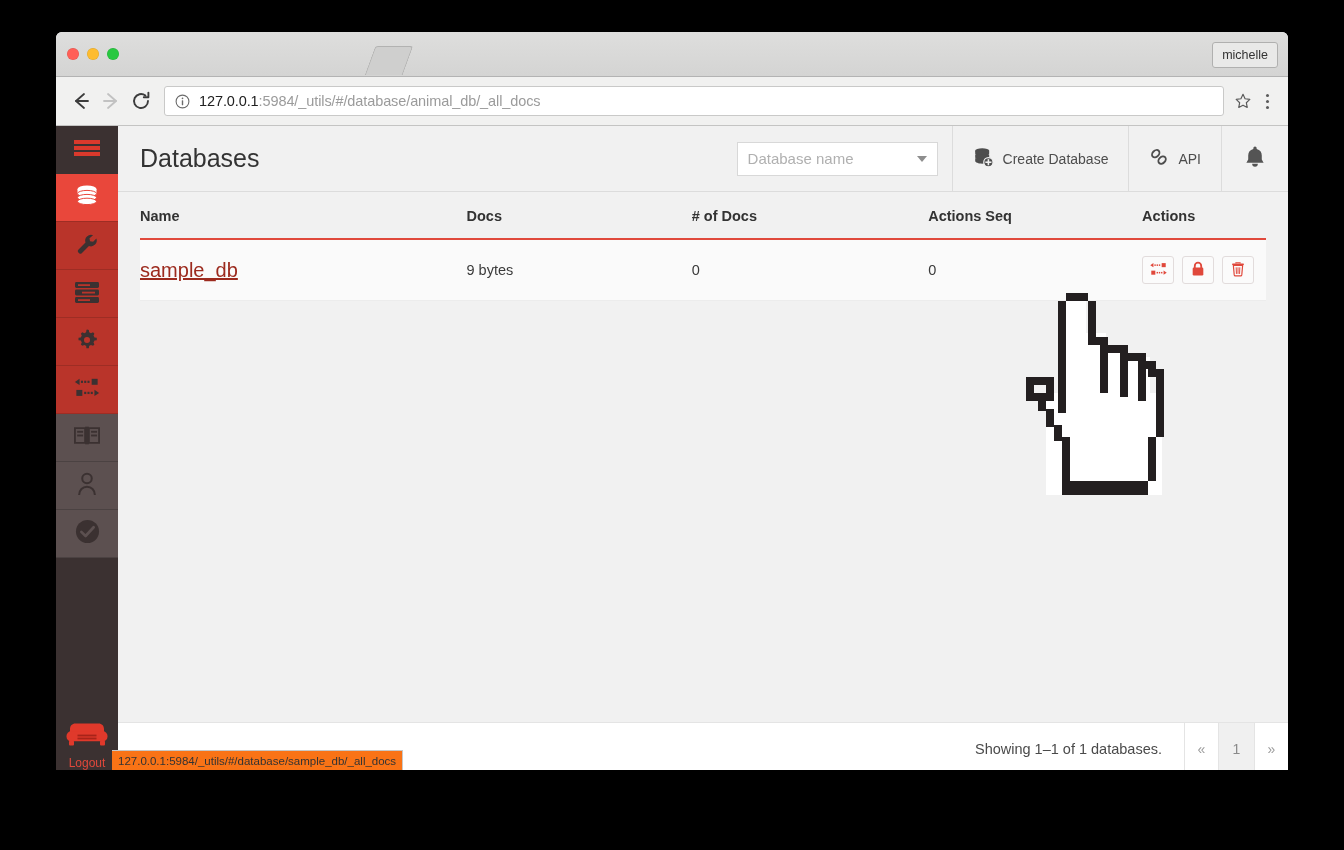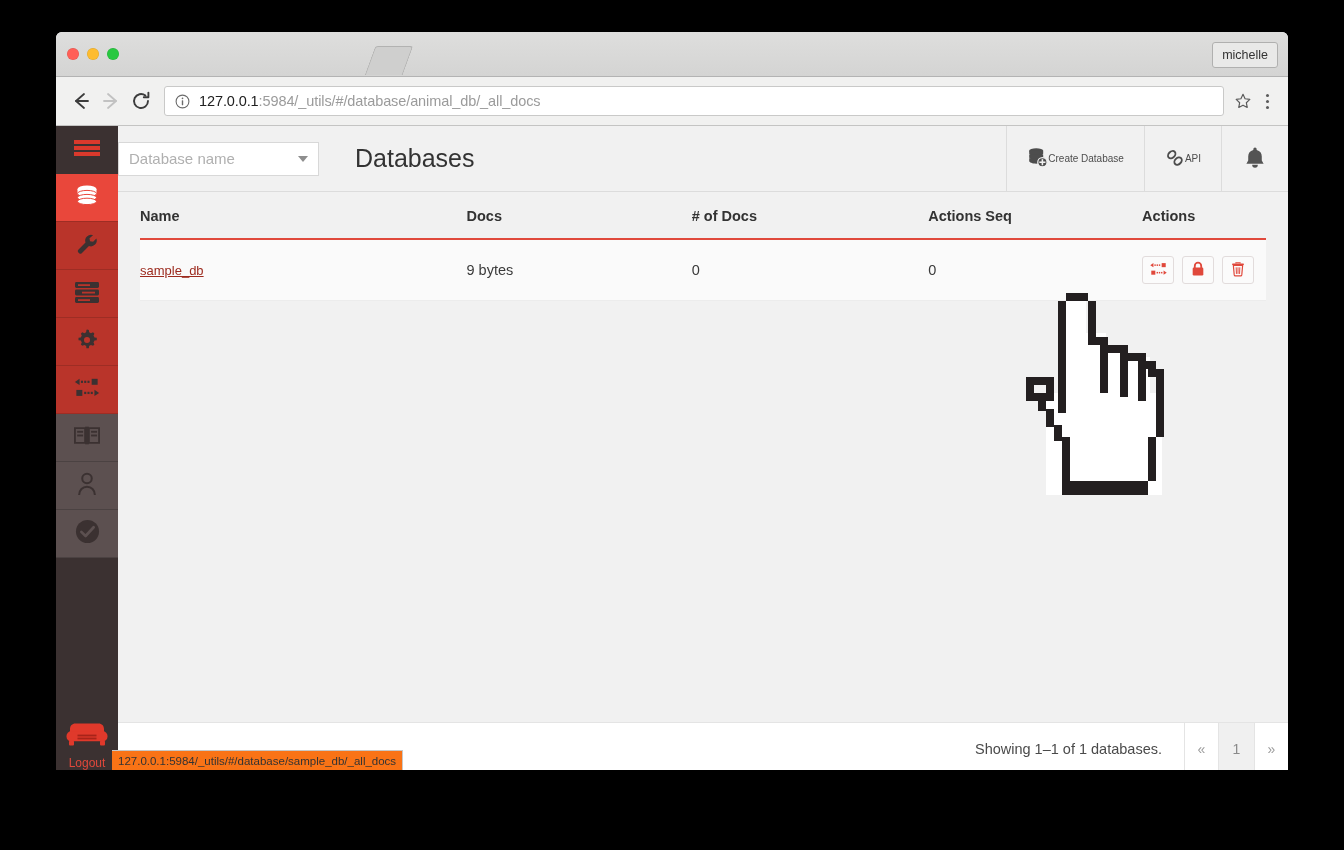--- a/index.html
+++ b/index.html
@@ -288,23 +288,24 @@
     border-left: 5.5px solid transparent;
     border-right: 5.5px solid transparent;
     border-top: 6px solid #8e8e8e;
     flex: 0 0 auto;
     margin-left: 6px;
   }
   .header-action {
     display: flex;
     align-items: center;
     justify-content: center;
+    gap: 9px;
     padding: 0 20px;
     border-left: 1px solid #dcdcdc;
-    font-size: 10px;
+    font-size: 14px;
     color: #4d4d4d;
     white-space: nowrap;
   }
   .header-action.bell { padding: 0 22px; }
 
   
   #table-area {
     flex: 1 1 auto;
     overflow: hidden;
     position: relative;
@@ -336,21 +337,21 @@
   }
   .col-name    { width: 29%; }
   .col-size    { width: 20%; }
   .col-docs    { width: 21%; }
   .col-seq     { width: 19%; }
   .col-actions { width: 11%; }
 
   #db-link {
     color: #9c2a1e;
     text-decoration: underline;
-    font-size: 13px;
+    font-size: 20px;
   }
 
   .action-buttons {
     display: flex;
     gap: 8px;
     align-items: center;
   }
   .action-btn {
     width: 32px; height: 28px;
     border: 1px solid #e2dcdc;
@@ -605,28 +606,28 @@
           <rect x="12.5" y="16.6" width="19" height="1.8" fill="#a82319"></rect>
           <rect x="12.5" y="19.6" width="19" height="1.8" fill="#a82319"></rect>
         </svg>
       </div>
       <div id="logout-label">Logout</div>
     </div>
 
     <div id="content">
 
       <div id="page-header">
+        <div id="page-title">Databases</div>
+
         <div id="db-search-wrap">
           <div id="db-search">
             <input id="db-search-input" type="text" placeholder="Database name" style="">
             <span class="caret-down"></span>
           </div>
         </div>
-
-        <div id="page-title">Databases</div>
 
         <div class="header-action">
           <span>
             <svg viewBox="0 0 24 24" width="21" height="21" aria-hidden="true">
               <ellipse cx="10.5" cy="4.3" rx="8" ry="3" fill="#4d4d4d"></ellipse>
               <path d="M2.5 4.3 v3.2 c0 1.7 3.6 3 8 3 s8-1.3 8-3 V4.3" fill="#4d4d4d"></path>
               <path d="M2.5 8.6 v3.2 c0 1.7 3.6 3 8 3 s8-1.3 8-3 V8.6" fill="#4d4d4d"></path>
               <path d="M2.5 12.8 v3.2 c0 1.7 3.6 3 8 3 s8-1.3 8-3 v-3.2" fill="#4d4d4d"></path>
               <circle cx="17.6" cy="17.4" r="5.3" fill="#4d4d4d" stroke="#f1f1f1" stroke-width="1.4"></circle>
               <rect x="16.7" y="13.9" width="1.8" height="7" fill="#f1f1f1"></rect>

